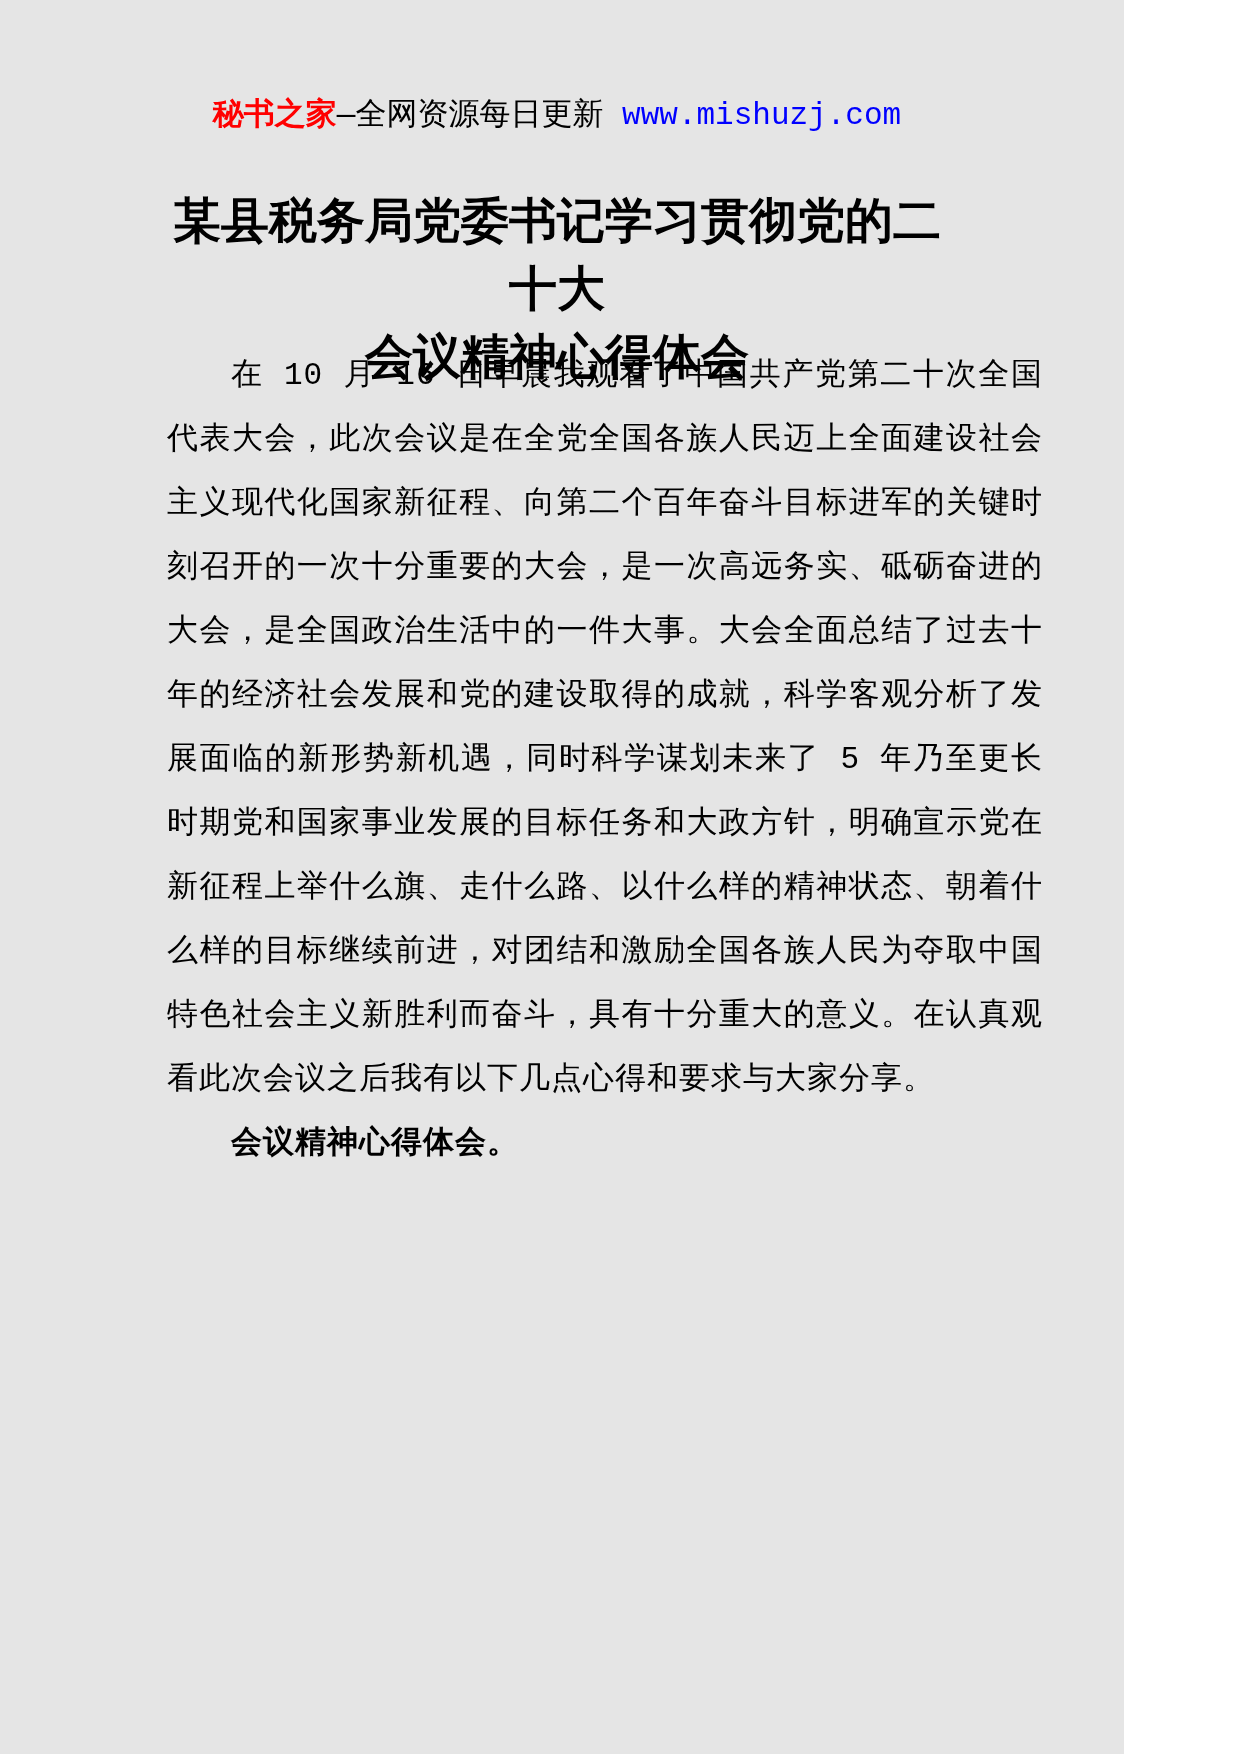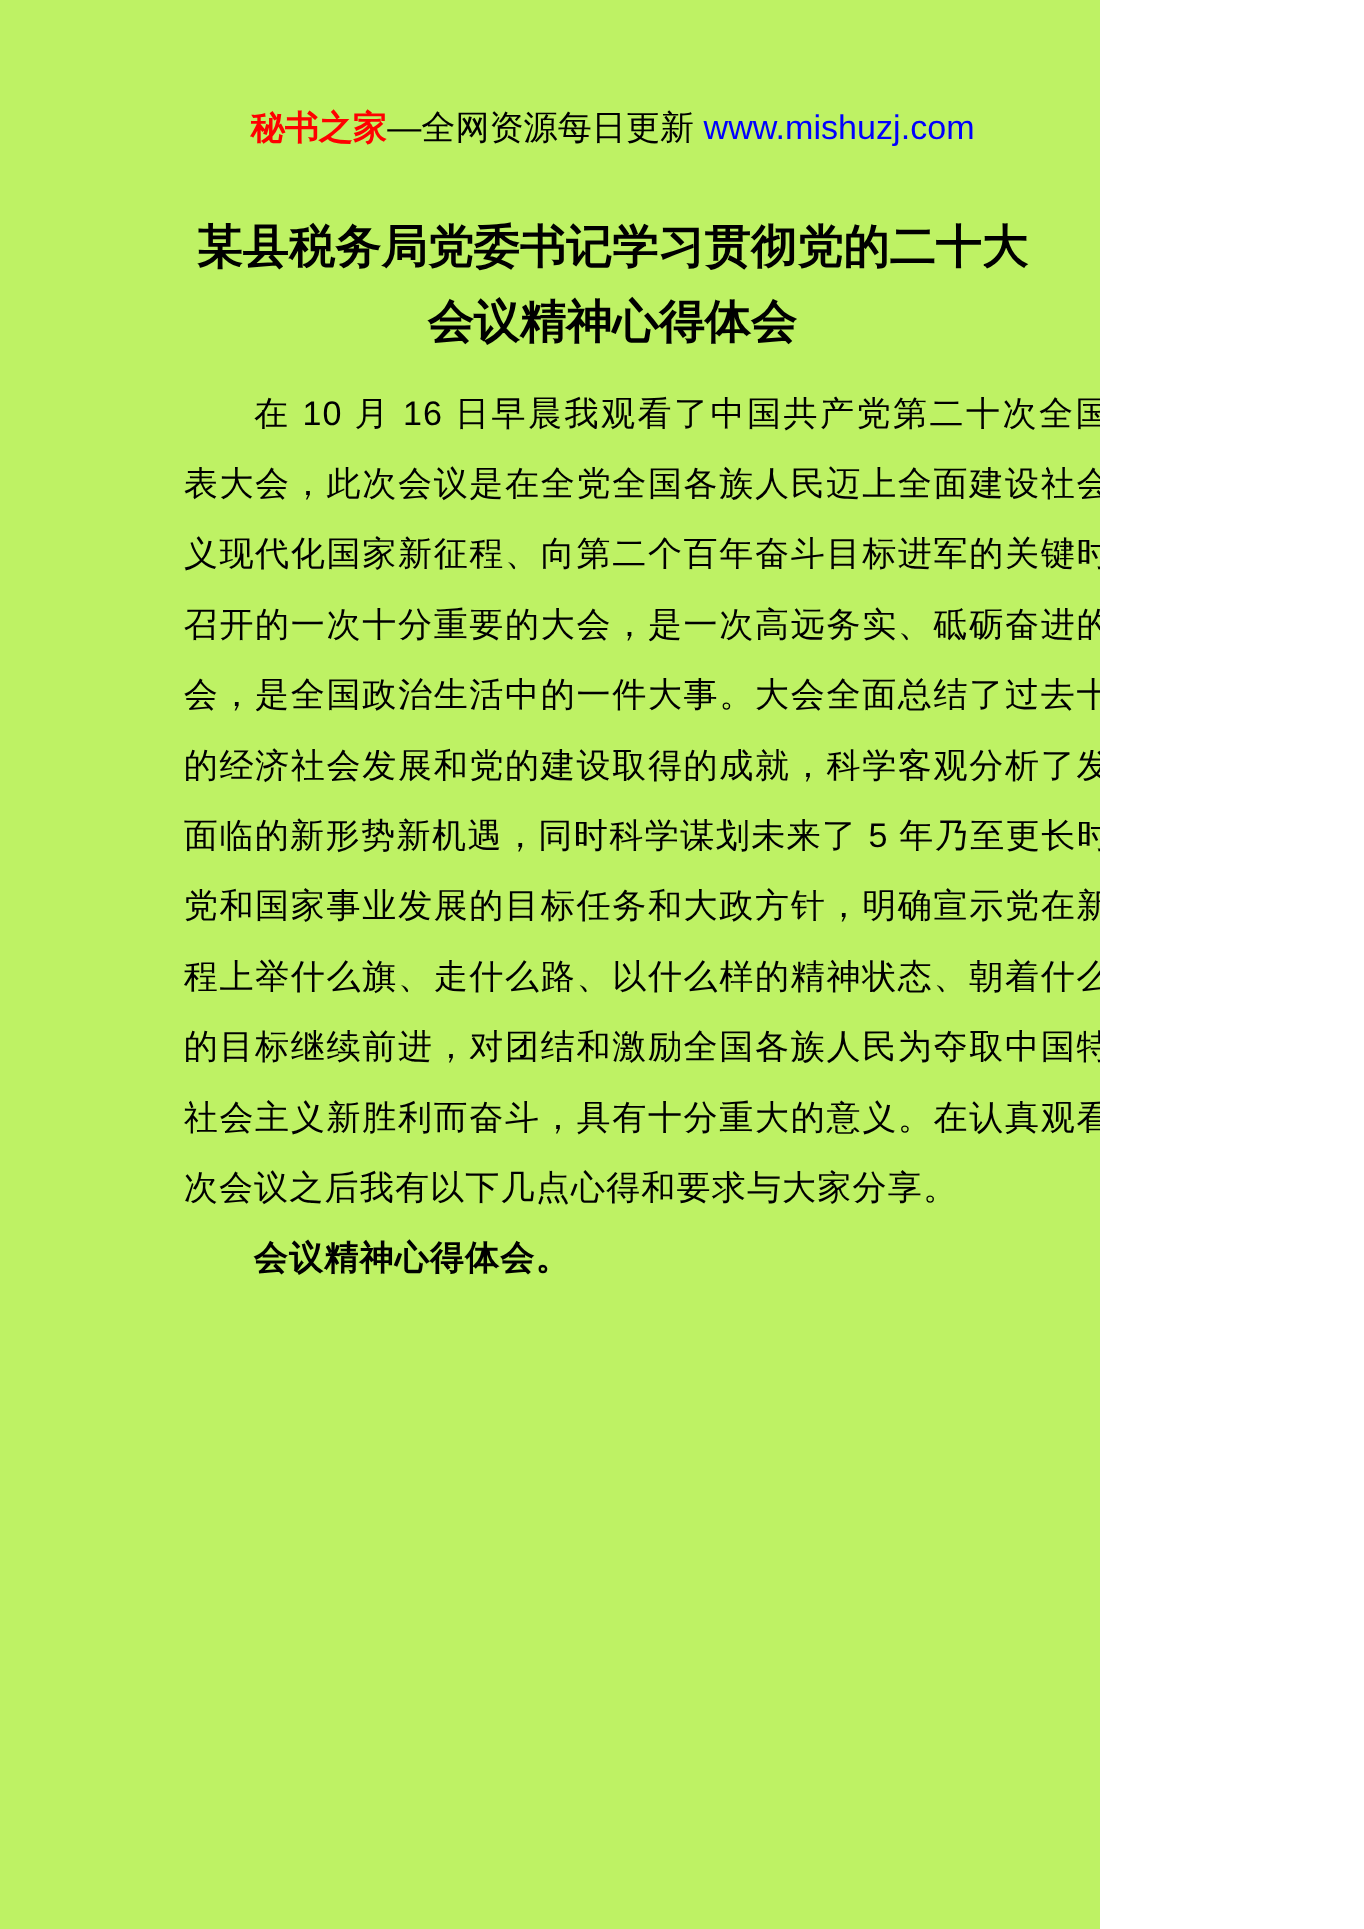--- a/index.html
+++ b/index.html
@@ -2,25 +2,25 @@
 <html><head>
 <meta charset="utf-8">
 <style>
   html, body {
     margin: 0;
     padding: 0;
     background: #ffffff;
   }
   .page {
     position: relative;
-    width: 1000px;
+    width: 1124px;
     height: 1754px;
-    background: #bef264;
+    background: #e5e5e5;
     overflow: hidden;
-    font-family: Liberation Sans, sans-serif;
+    font-family: Liberation Mono, monospace;
     color: #000000;
   }
   .header-line {
     position: absolute;
     top: 96px;
     left: 167px;
     width: 780px;
     text-align: center;
     font-size: 31px;
     line-height: 40px;
@@ -37,21 +37,21 @@
     color: #0000ff;
     cursor: pointer;
   }
   .doc-title {
     position: absolute;
     top: 148px;
     left: 167px;
     width: 780px;
     text-align: center;
     font-weight: bold;
-    font-size: 42px;
+    font-size: 48px;
     line-height: 68px;
     margin-top: 42px; 
   }
   .doc-body {
     position: absolute;
     top: 344px;
     left: 167px;
     width: 876px;
     font-size: 31px;
     line-height: 64px;

